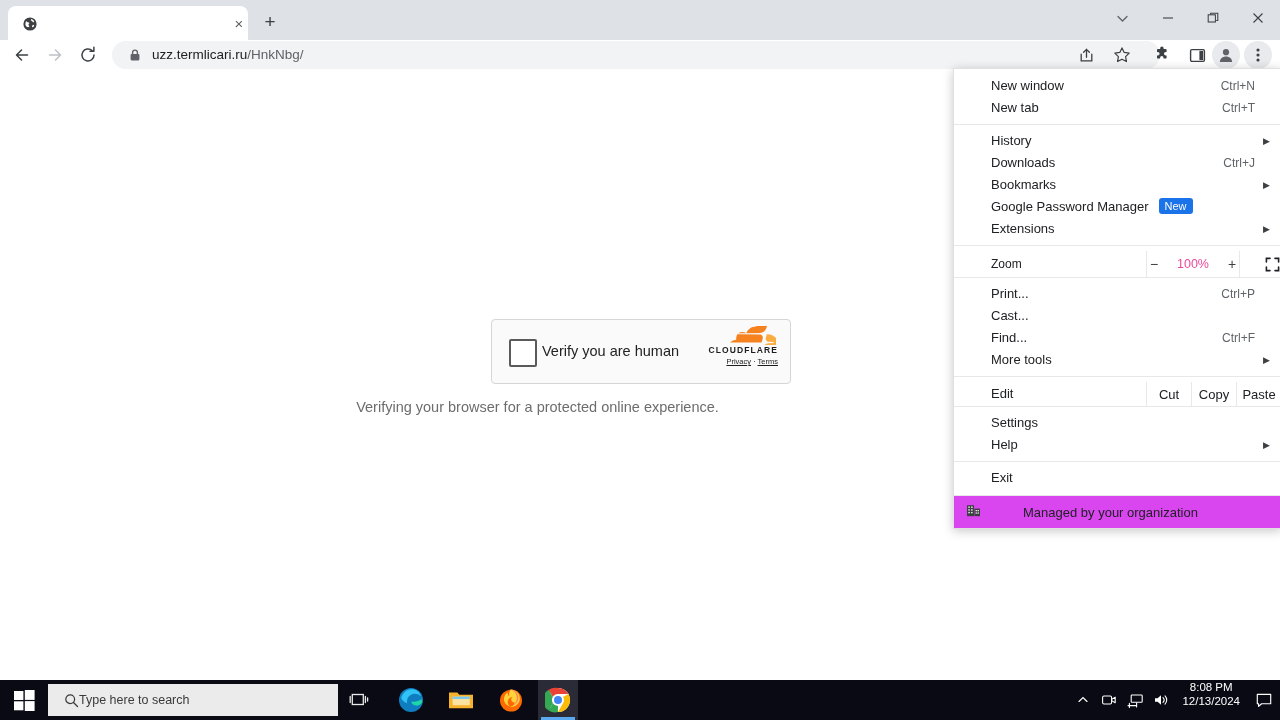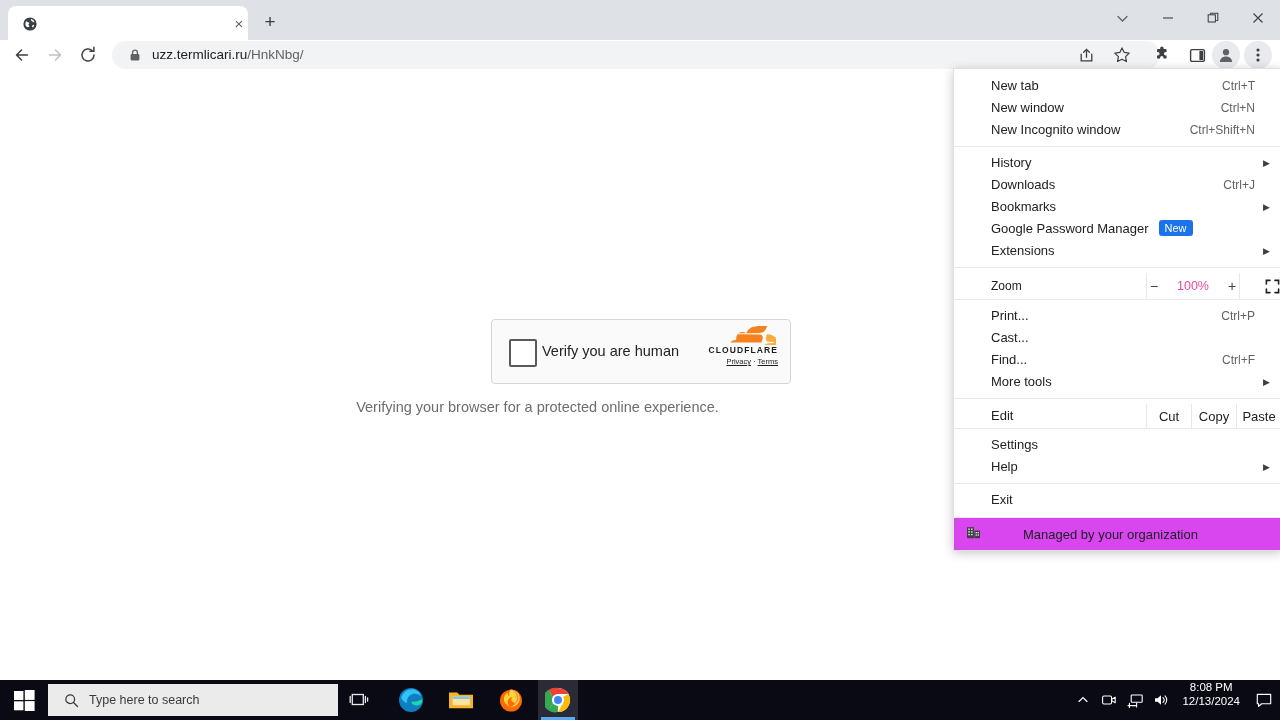--- a/index.html
+++ b/index.html
@@ -89,21 +89,21 @@
   .editrow .ecell{flex:1;display:flex;align-items:center;justify-content:center;
     border-left:1px solid #e8e8e8;font-size:13px;}
 
   .managed{display:flex;align-items:center;height:32px;background:#d946ef;border-top:1px solid #e8e8e8;padding-left:12px;gap:29px;}
   .managed .mtext{margin-left:13px;font-size:13px;color:#202124;}
 
   
   .taskbar{position:absolute;left:0;top:680px;width:1280px;height:40px;background:#0a0a14;}
   .startbtn{position:absolute;left:0;top:0;width:48px;height:40px;display:flex;align-items:center;justify-content:center;}
   .searchbox{position:absolute;left:48px;top:4px;width:290px;height:32px;background:#ebebeb;display:flex;align-items:center;}
-  .searchbox .sph{margin-left:10px;font-size:12.5px;color:#3a3a3a;}
+  .searchbox .sph{font-size:12.5px;color:#3a3a3a;}
   .tbapp{position:absolute;top:0;width:40px;height:40px;display:flex;align-items:center;justify-content:center;}
   .tbapp.active{background:#2b2b38;}
   .tbapp.active:after{content:"";position:absolute;left:3px;bottom:0;width:34px;height:3px;background:#5aa9f0;}
   .tray{position:absolute;right:0;top:0;height:31px;display:flex;align-items:flex-start;color:#ffffff;}
   .trayicon{width:26px;height:40px;display:flex;align-items:center;justify-content:center;}
   .clock{text-align:center;font-size:11.5px;line-height:14px;color:#ffffff;padding:0 8px;}
   .actioncenter{width:32px;height:40px;display:flex;align-items:center;justify-content:center;}
 </style>
 </head>
 <body>
@@ -246,30 +246,26 @@
           </g>
         </svg>
       </div>
 
     </div>
 
     <div class="appmenu">
       <div style="height:6px"></div>
 
       <div class="mi">
+        <span>New window</span>
+        <span class="accel">Ctrl+N</span>
+      </div>
+      <div class="mi">
         <span>New tab</span>
         <span class="accel">Ctrl+T</span>
-      </div>
-      <div class="mi">
-        <span>New window</span>
-        <span class="accel">Ctrl+N</span>
-      </div>
-      <div class="mi">
-        <span>New Incognito window</span>
-        <span class="accel">Ctrl+Shift+N</span>
       </div>
 
       <div class="msep"></div>
 
       <div class="mi">
         <span>History</span>
         <span class="arrow">▶</span>
       </div>
       <div class="mi">
         <span>Downloads</span>

